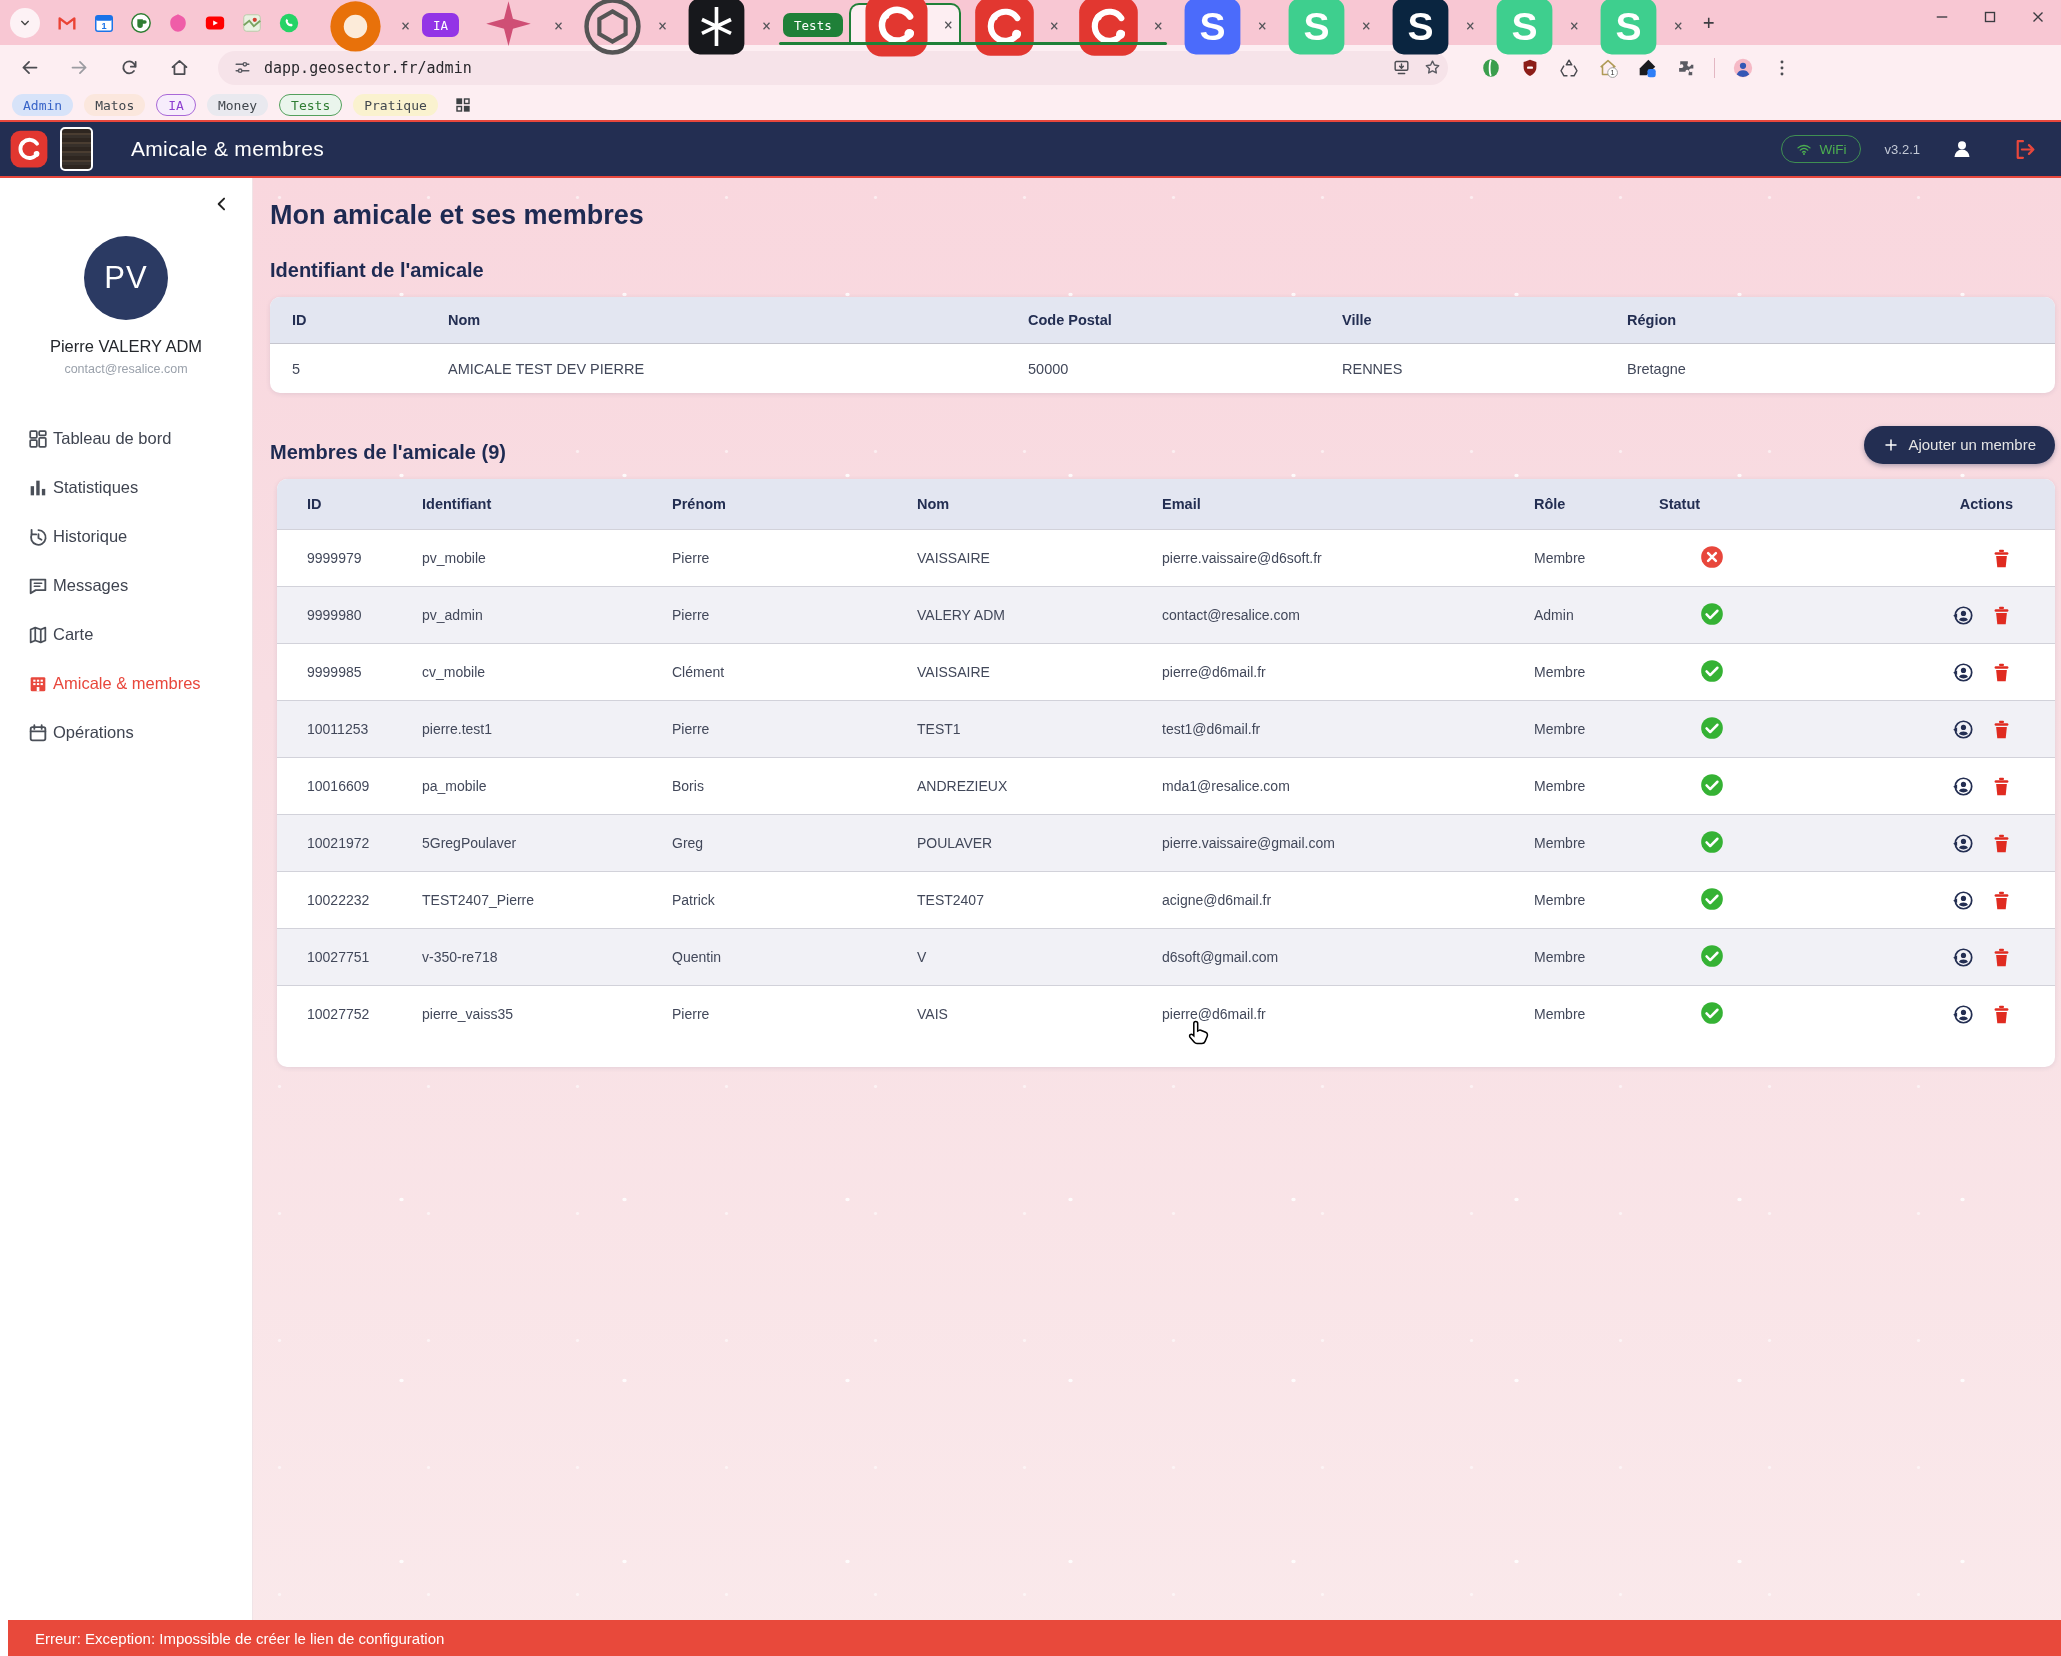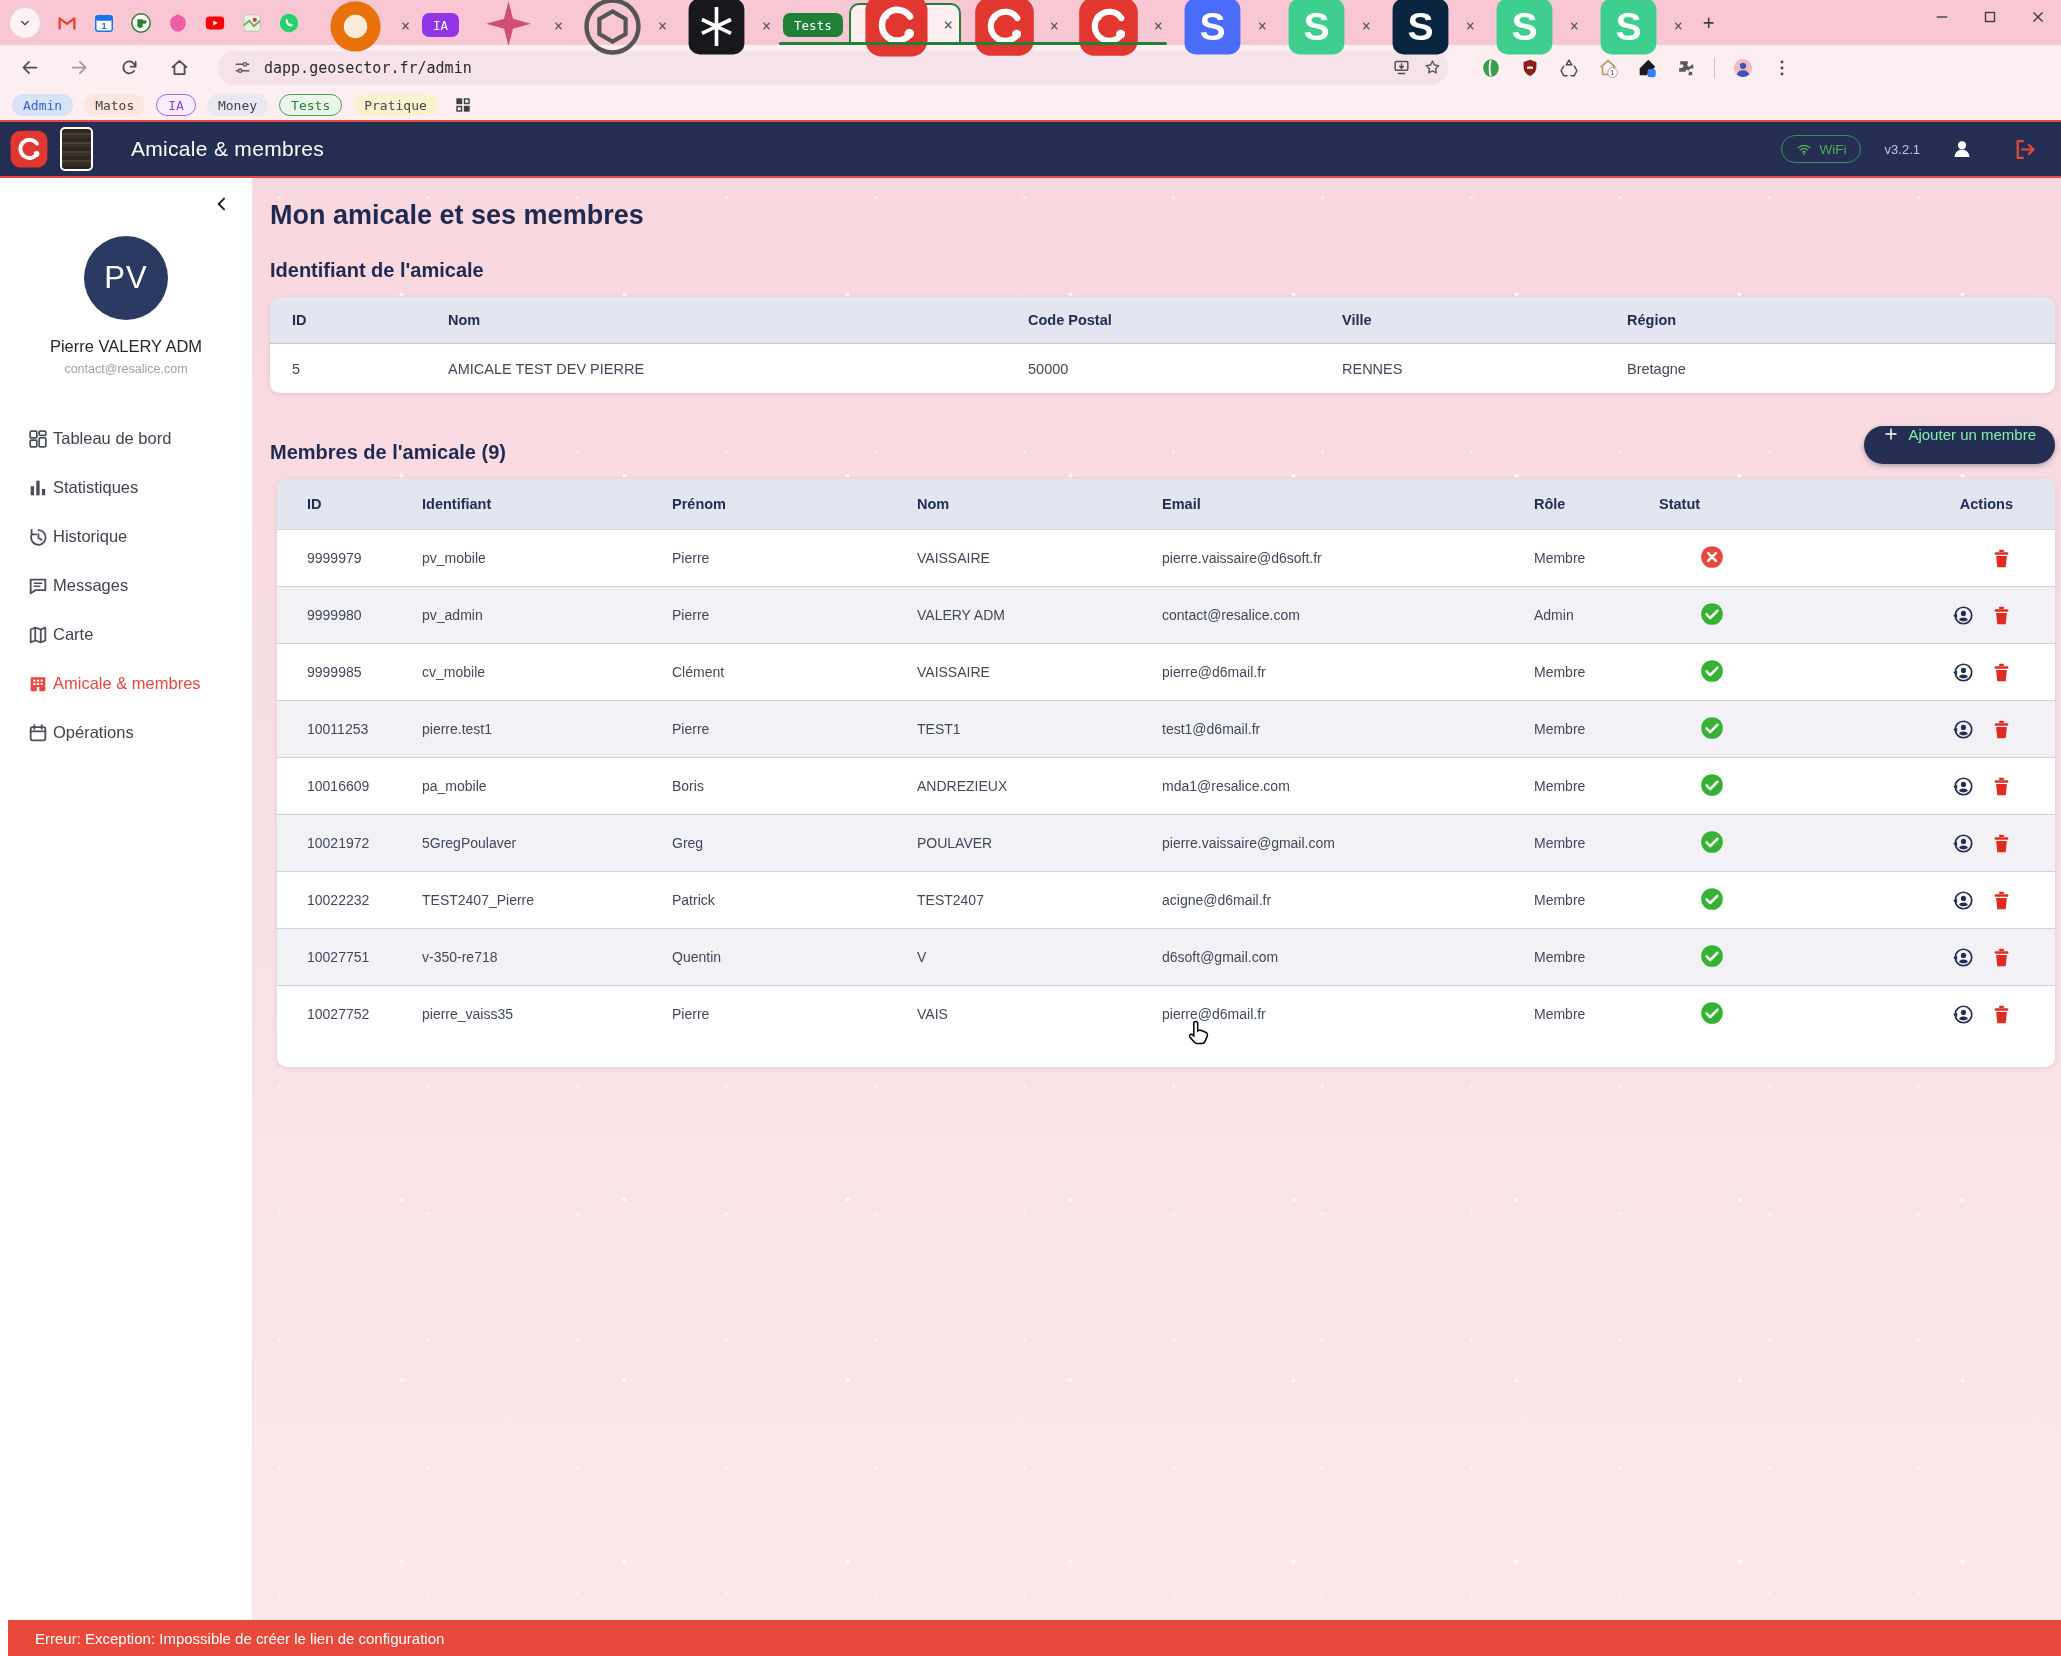--- a/index.html
+++ b/index.html
@@ -78,21 +78,21 @@
  linear-gradient(180deg,#f9d7de 0%,#f8dee3 35%,#fae9eb 100%);
 background-size:223px 181px,149px 127px,100% 100%;
 background-position:37px 26px,101px 83px,0 0}
 .h1{font-size:27px;font-weight:bold;color:#1e2a52}
 .h2{font-size:20px;color:#1e2a52;margin-top:28px;font-weight:600}
 .card{background:#fff;border-radius:10px;margin-top:15px;box-shadow:0 1px 5px rgba(40,40,90,.10);overflow:hidden;width:1785px}
 .t1-head,.t1-row{display:grid;grid-template-columns:156px 580px 314px 285px 1fr;align-items:center;padding-left:22px}
 .t1-head{background:#e3e6f1;height:46px;color:#232e52;font-size:14.5px;font-weight:600}
 .t1-row{height:50px;color:#42485a;font-size:14.5px;border-top:1.5px solid #c6c6cf}
 .secrow{display:flex;justify-content:space-between;align-items:center;margin-top:32px;width:1785px}
-.addbtn{height:38px;background:#232e52;color:#86efac;border-radius:19px;display:flex;gap:9px;padding:0 19px;font-size:15px;box-shadow:0 2px 5px rgba(35,46,82,.35)}
+.addbtn{height:38px;background:#232e52;color:#e5e5e5;border-radius:19px;display:flex;align-items:center;gap:9px;padding:0 19px;font-size:15px;box-shadow:0 2px 5px rgba(35,46,82,.35)}
 .addbtn .ic{width:16px;height:16px}
 .card2{margin-left:7px;width:1778px;padding-bottom:25px}
 .t2-head,.t2-row{display:grid;grid-template-columns:115px 250px 245px 245px 372px 125px 270px 1fr;align-items:center;padding-left:30px}
 .t2-head{background:#e3e6f1;height:50px;color:#232e52;font-size:14.5px;font-weight:600}
 .t2-row{height:57px;font-size:14px;color:#42485a;border-top:1.5px solid #d2d2da}
 .t2-row.alt{background:#f1f1f6}
 .cell{overflow:hidden;white-space:nowrap;padding-right:8px}
 .stat{width:26px;height:26px;margin-left:40px}
 .acts{display:flex;gap:16px;justify-content:flex-end;padding-right:42px}
 .act{width:23px;height:23px}

